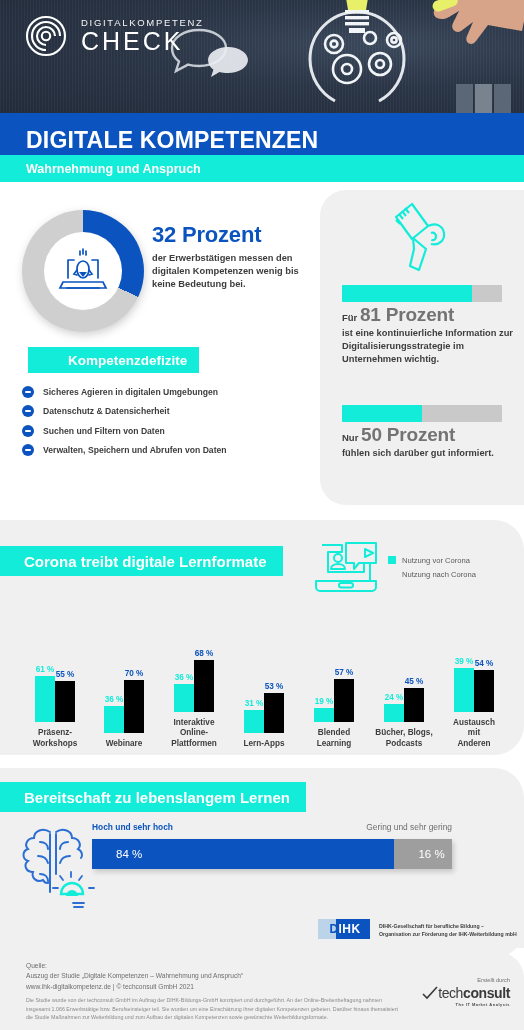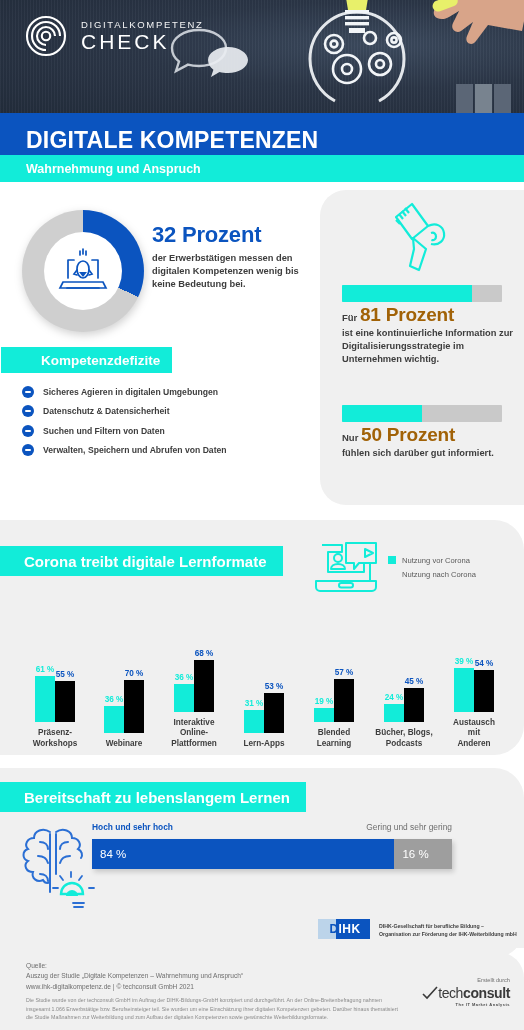--- a/index.html
+++ b/index.html
@@ -24,21 +24,21 @@
       rgba(255,255,255,0.035) 0px, rgba(255,255,255,0.035) 1px,
       rgba(0,0,0,0.03) 1px, rgba(0,0,0,0.03) 3px);
   }
   .logo { position: absolute; left: 24px; top: 14px; display: flex; align-items: center; gap: 13px; }
   .logo-text { line-height: 1; }
   .logo-top {
     color: #ffffff; font-size: 9.5px; letter-spacing: 1.7px; font-weight: 400;
     opacity: 0.95;
   }
   .logo-main {
-    color: #ffffff; font-size: 21px; letter-spacing: 3px; font-weight: 300;
+    color: #ffffff; font-size: 25px; letter-spacing: 3px; font-weight: 300;
     margin-top: 2px;
   }
 
   .bulb { position: absolute; left: 278px; top: -34px; width: 158px; height: 148px; }
   .speech { position: absolute; left: 168px; top: 26px; width: 86px; height: 62px; }
   .hand { position: absolute; right: -6px; top: -8px; width: 116px; height: 92px; }
   .books { position: absolute; right: 8px; top: 82px; width: 62px; height: 34px; }
 
   
   .band-blue {
@@ -77,21 +77,21 @@
 
   .stat1 { position: absolute; left: 152px; top: 222px; width: 165px; }
   .stat1 .big { color: #0b54bf; font-size: 22px; font-weight: 800; letter-spacing: -0.2px; }
   .stat1 .sub { color: #3d3d3d; font-size: 9.3px; font-weight: 700; line-height: 1.42; margin-top: 4px; }
 
   .sec-label {
     position: absolute; background: #12ecd9; height: 26px;
     display: flex; align-items: center; padding: 0 12px;
   }
   .sec-label span { color: #ffffff; font-size: 13.5px; font-weight: 700; }
-  .lbl-kompetenz { left: 1px; top: 347px; padding-left: 40px; }
+  .lbl-kompetenz { left: 28px; top: 347px; padding-left: 40px; }
 
   .deficit-list { position: absolute; left: 22px; top: 382px; width: 300px; }
   .deficit-row { display: flex; align-items: center; height: 19.5px; }
   .minus-icon {
     width: 12px; height: 12px; border-radius: 50%; background: #0b54bf;
     position: relative; flex: none; margin-right: 9px;
   }
   .minus-icon::after {
     content: ""; position: absolute; left: 2.6px; top: 5.1px;
     width: 6.8px; height: 1.8px; background: #ffffff; border-radius: 1px;
@@ -104,21 +104,21 @@
     position: absolute; height: 17px; background: #c9c9c9; border-radius: 1px;
   }
   .mini-bar .fill { height: 100%; background: #12ecd9; border-radius: 1px 0 0 1px; }
   .mb1 { left: 342px; top: 285px; width: 160px; }
   .mb2 { left: 342px; top: 405px; width: 160px; }
 
   .stat-blk { position: absolute; width: 172px; }
   .sb1 { left: 342px; top: 305px; }
   .sb2 { left: 342px; top: 425px; }
   .stat-blk .hdr { color: #3d3d3d; font-size: 9.5px; font-weight: 700; line-height: 1; }
-  .stat-blk .hdr b { color: #a16207; font-size: 19px; font-weight: 800; letter-spacing: -0.2px; }
+  .stat-blk .hdr b { color: #737373; font-size: 19px; font-weight: 800; letter-spacing: -0.2px; }
   .stat-blk .body { color: #3d3d3d; font-size: 9.3px; font-weight: 700; line-height: 1.42; margin-top: 3px; }
 
   
   .p2 {
     left: 0; top: 520px; width: 524px; height: 235px;
     border-top-right-radius: 30px; border-bottom-right-radius: 30px;
   }
   .lbl-corona { left: 0px; top: 546px; height: 30px; padding-left: 24px; padding-right: 16px; }
   .lbl-corona span { font-size: 15px; }
 
@@ -163,21 +163,21 @@
   .stack-labels .l-left {
     position: absolute; left: 0; top: 0; color: #0b54bf; font-size: 8.4px; font-weight: 700;
   }
   .stack-labels .l-right {
     position: absolute; right: 0; top: 0; color: #6e6e6e; font-size: 8.4px; font-weight: 400;
   }
   .stack-bar {
     display: flex; height: 30px; margin-top: 3px;
     box-shadow: 2px 3px 5px rgba(0,0,0,0.17);
   }
-  .stack-bar .seg { display: flex; align-items: center; padding-left: 8px; }
+  .stack-bar .seg { display: flex; align-items: center; padding-left: 24px; }
   .stack-bar .seg.hi { background: #0b54bf; }
   .stack-bar .seg.lo { background: #9e9e9e; }
   .stack-bar .seg .t { color: #ffffff; font-size: 11.5px; font-weight: 400; }
 
   
   .dihk-panel {
     position: absolute; left: 296px; top: 900px; width: 228px; height: 48px;
     background: #f0f0f0; border-top-left-radius: 24px;
   }
   .dihk { position: absolute; left: 318px; top: 919px; display: flex; align-items: flex-end; }

